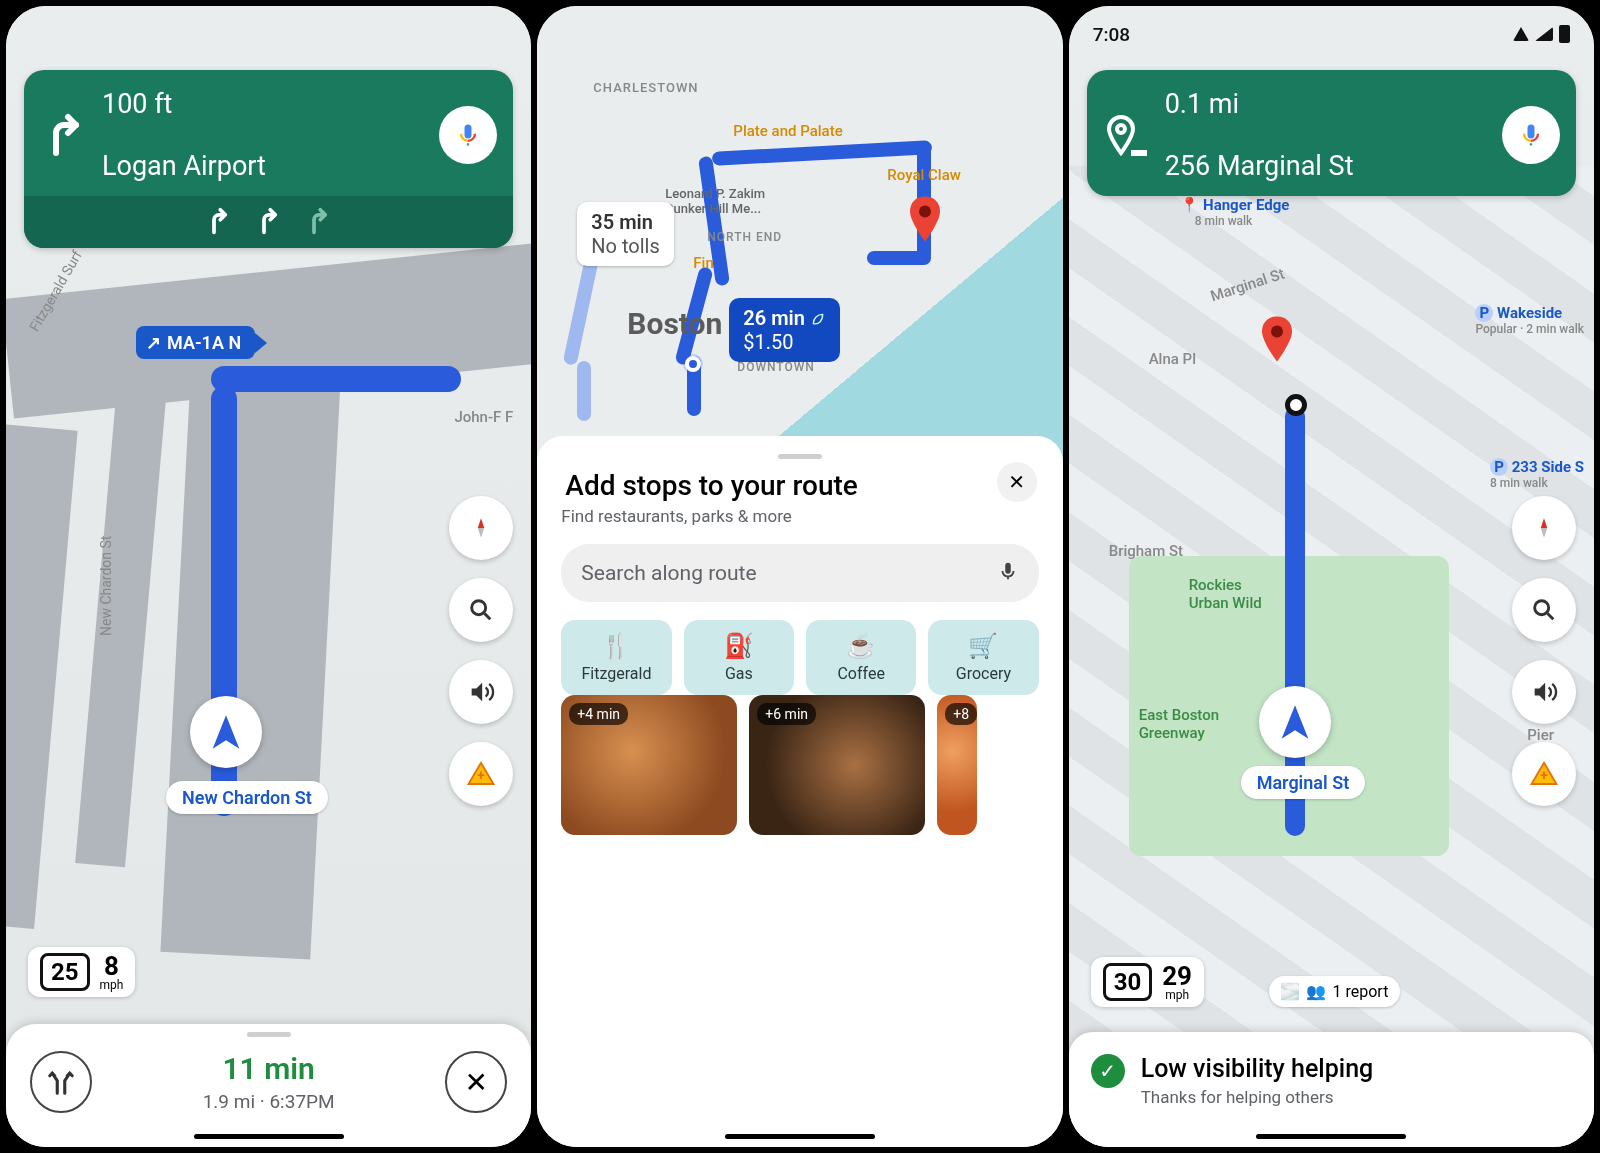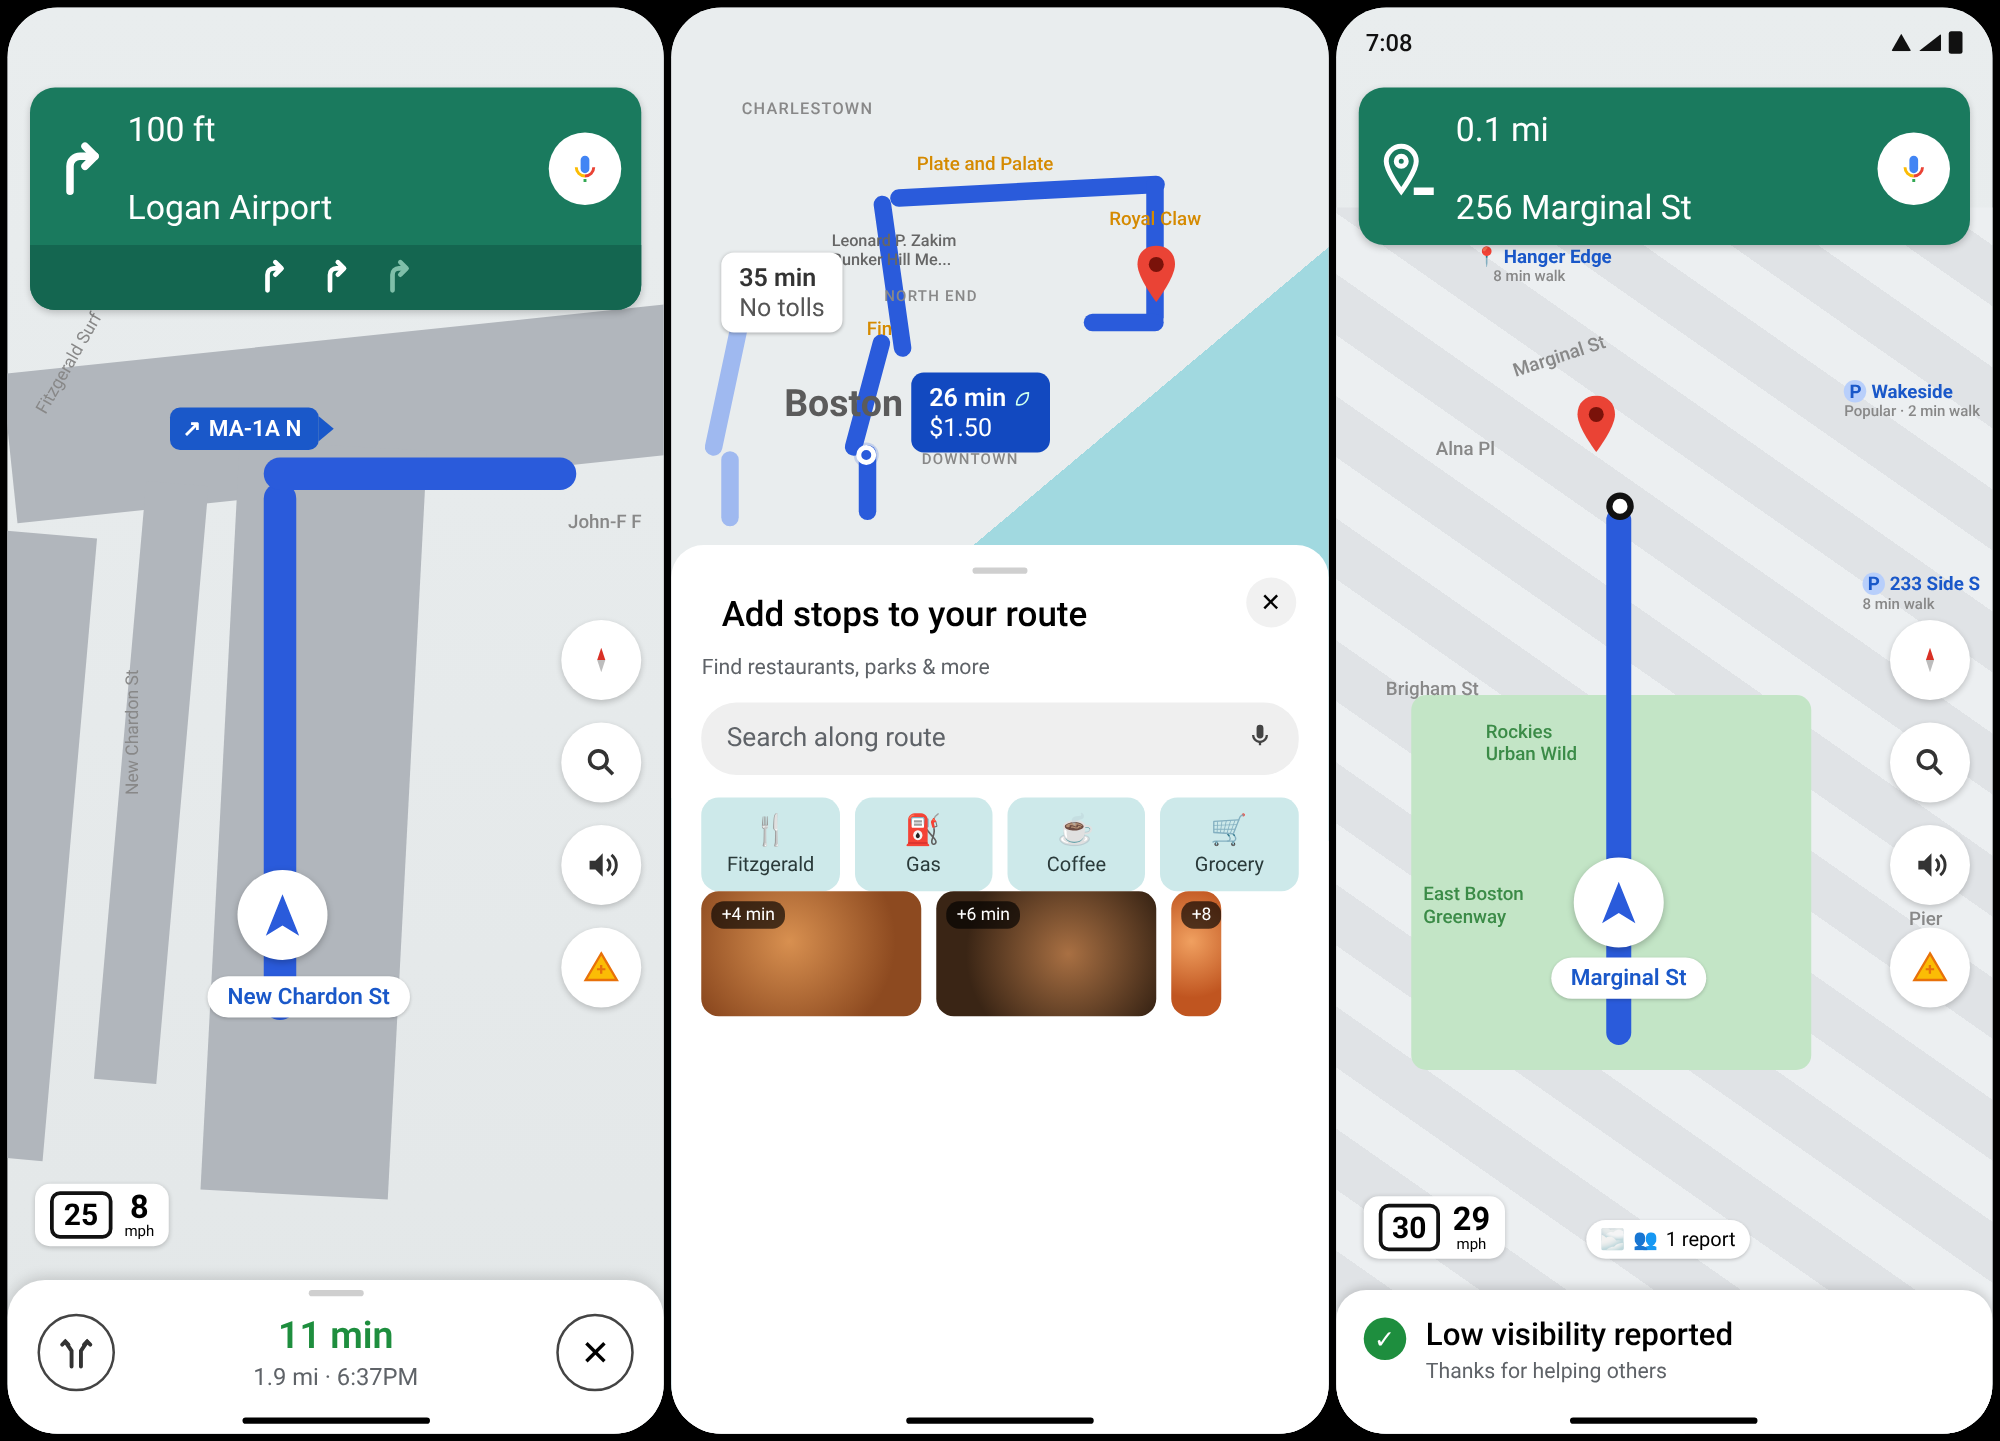--- a/index.html
+++ b/index.html
@@ -48,30 +48,30 @@
   .eta .t1 { color:#1e8e3e; font-size:30px; font-weight:600; text-align:center;}
   .eta .t2 { color:#5f6368; font-size:19px; text-align:center; margin-top:4px;}
   .speed { position:absolute; background:#fff; border-radius:12px; display:flex; align-items:center; gap:10px; padding:6px 12px; box-shadow:0 1px 4px rgba(0,0,0,.2); z-index:18;}
   .speedlimit { border:3px solid #111; border-radius:8px; font-size:24px; font-weight:700; padding:2px 8px;}
   .speedcur { text-align:center; line-height:1; }
   .speedcur .n { font-size:26px; font-weight:700; }
   .speedcur .u { font-size:12px; }
   
   .sheet { position:absolute; bottom:0; left:0; right:0; top:430px; background:#fff; border-radius:26px 26px 0 0; padding:18px 24px 0; z-index:25; }
   .sheet .grab { width:44px; height:5px; background:#cfcfcf; border-radius:3px; margin:0 auto 10px; }
-  .sheet h2 { margin:16px; font-size:28px; font-weight:500; }
+  .sheet h2 { margin:4px; font-size:28px; font-weight:500; }
   .sheet .sub { color:#5f6368; font-size:17px; margin-top:4px; }
   .closebtn { position:absolute; top:26px; right:26px; width:40px; height:40px; border-radius:50%; background:#f1f1f1; display:flex;align-items:center;justify-content:center; font-size:20px;}
   .search { margin-top:18px; background:#efefef; border-radius:28px; height:58px; display:flex; align-items:center; padding:0 20px; color:#5f6368; font-size:21px; justify-content:space-between;}
   .chips { display:flex; gap:12px; margin-top:18px; }
   .chip { flex:1; background:var(--chip); border-radius:14px; padding:12px 4px; text-align:center; font-size:16px; color:#2a3a3a; }
   .chip .ic { font-size:24px; display:block; margin-bottom:4px;}
   .sheet h3 { margin:22px 0 10px; font-size:23px; font-weight:500;}
   .cards { display:flex; gap:12px; }
-  .card { position:relative; border-radius:14px; overflow:hidden; height:100px; }
+  .card { position:relative; border-radius:14px; overflow:hidden; height:140px; }
   .card:nth-child(1){flex:0 0 176px; background:radial-gradient(circle at 40% 40%, #d89050 0%, #8d4a20 70%);}
   .card:nth-child(2){flex:0 0 176px; background:radial-gradient(circle at 60% 50%, #a97043 0%, #3a2515 70%);}
   .card:nth-child(3){flex:0 0 40px;  background:radial-gradient(circle at 40% 40%, #f0a060 0%, #c05520 70%);}
   .badge { position:absolute; top:8px; left:8px; background:rgba(0,0,0,.65); color:#fff; font-size:14px; padding:3px 8px; border-radius:10px;}
   
   .toast { position:absolute; bottom:0; left:0; right:0; background:#fff; border-radius:24px 24px 0 0; padding:22px 22px 40px; display:flex; gap:16px; align-items:flex-start; z-index:25; box-shadow:0 -2px 8px rgba(0,0,0,.15);}
   .check { width:34px; height:34px; border-radius:50%; background:var(--ok); display:flex;align-items:center;justify-content:center; color:#fff; font-size:20px; flex:0 0 34px;}
   .toast .t1 { font-size:25px; font-weight:500; }
   .toast .t2 { color:#5f6368; font-size:17px; margin-top:4px;}
   .report { position:absolute; background:#fff; border-radius:20px; padding:6px 12px; font-size:16px; display:flex; gap:6px; align-items:center; box-shadow:0 1px 3px rgba(0,0,0,.2); z-index:18;}
@@ -384,18 +384,18 @@
 
   <div class="report" style="left:200px;bottom:140px;">
     <span>🌫️</span>
       <span>👥</span>
       <span>1 report</span>
   </div>
 
   <div class="toast">
     <div class="check">✓</div>
     <div>
-      <div class="t1">Low visibility reported</div>
+      <div class="t1">Low visibility helping</div>
       <div class="t2">Thanks for helping others</div>
     </div>
   </div>
   <div class="navhandle"></div>
 </div>
 
 </body></html>

